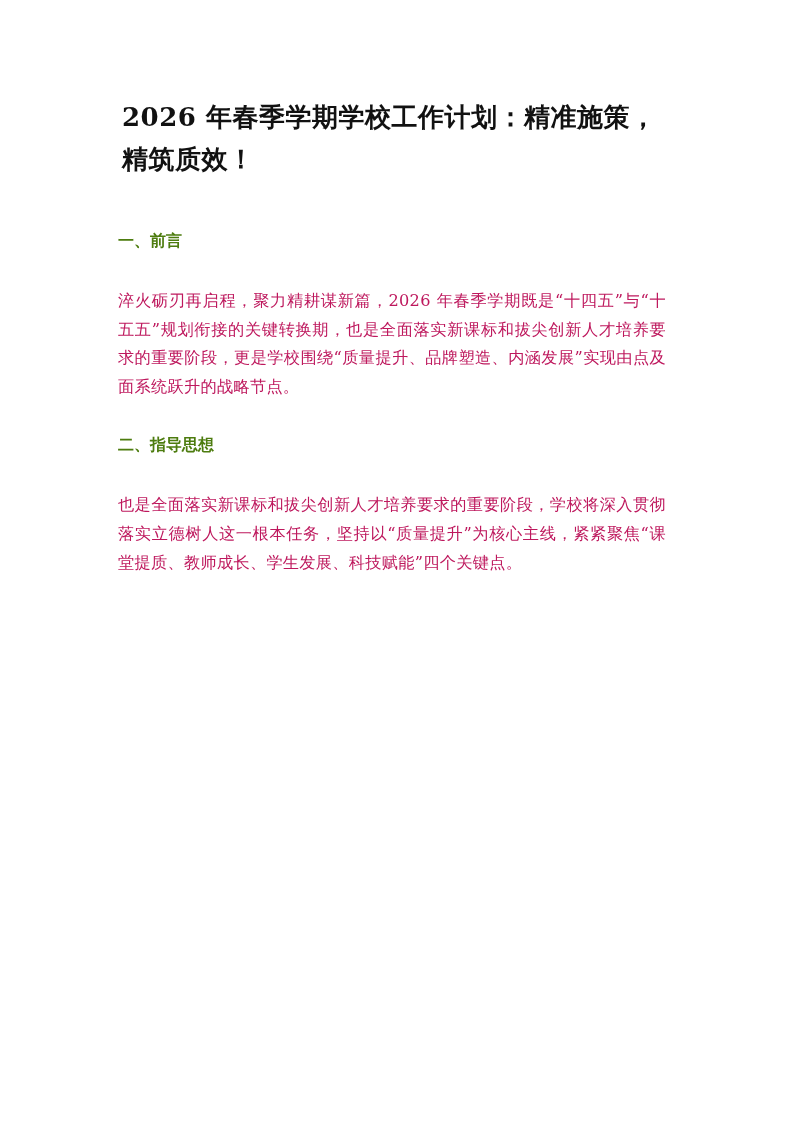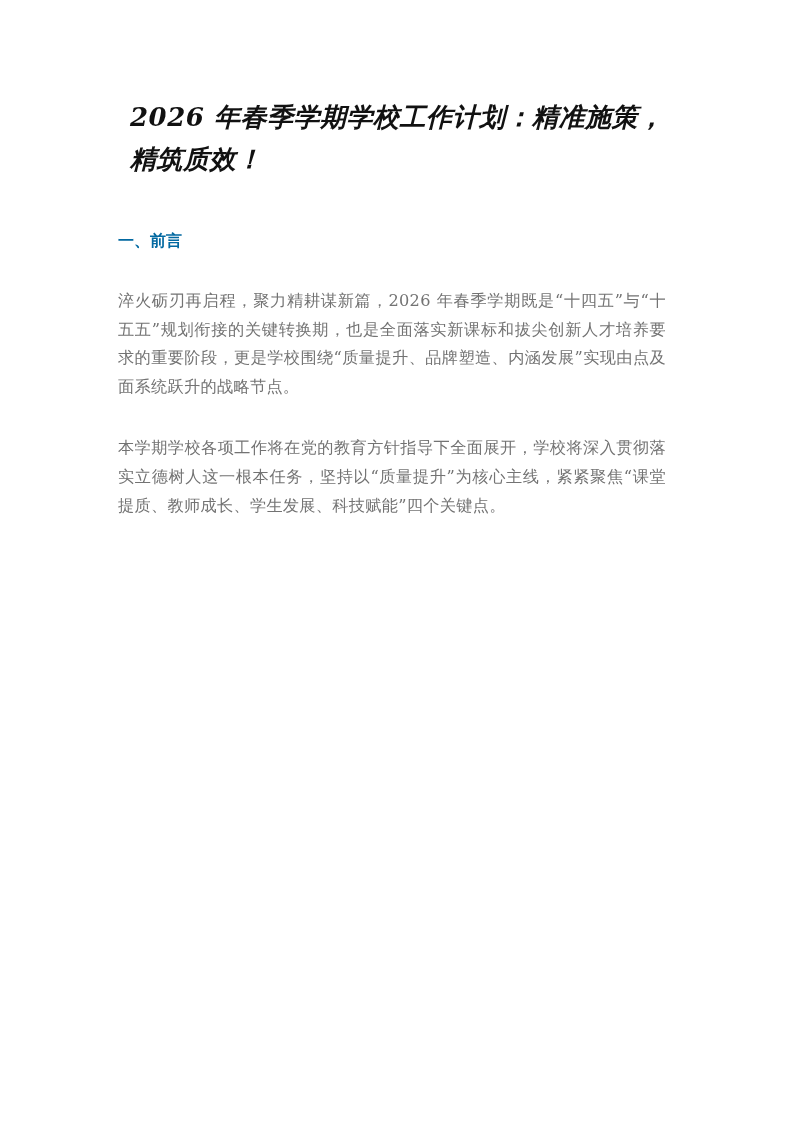--- a/index.html
+++ b/index.html
@@ -18,51 +18,51 @@
       position: absolute;
       left: 118px;
       top: 96px;
       width: 548px;
     }
     .doc-title {
       font-family: "DejaVu Serif", "Liberation Serif", serif;
       font-weight: bold;
       font-size: 26px;
       line-height: 42px;
-      margin: 0 0 50px 12px;
+      margin: 0 0 50px 4px;
       color: #111;
       letter-spacing: 0.5px;
-      font-style: italic;
     }
     .section-heading {
       font-family: "DejaVu Sans", "Liberation Sans", sans-serif;
       font-weight: bold;
       font-size: 16px;
       line-height: 22px;
       margin: 0 0 35px 0;
-      color: #0369a1;
+      color: #4d7c0f;
     }
     .para {
       font-family: "DejaVu Serif", "Liberation Serif", serif;
       font-size: 16.2px;
       line-height: 28.6px;
       margin: 0 0 33px 0;
       text-align: justify;
-      color: #737373;
+      color: #be185d;
       letter-spacing: 0.3px;
     }
     .section { margin: 0; }
   </style>
 </head>
 <body>
 
 <div class="page">
   <h1 class="doc-title">2026 年春季学期学校工作计划：精准施策，精筑质效！</h1>
 
   <div class="section">
     <h2 class="section-heading">一、前言</h2>
     <p class="para">淬火砺刃再启程，聚力精耕谋新篇，2026 年春季学期既是“十四五”与“十五五”规划衔接的关键转换期，也是全面落实新课标和拔尖创新人才培养要求的重要阶段，更是学校围绕“质量提升、品牌塑造、内涵发展”实现由点及面系统跃升的战略节点。</p>
   </div>
 
   <div class="section">
-    <p class="para">本学期学校各项工作将在党的教育方针指导下全面展开，学校将深入贯彻落实立德树人这一根本任务，坚持以“质量提升”为核心主线，紧紧聚焦“课堂提质、教师成长、学生发展、科技赋能”四个关键点。</p>
+    <h2 class="section-heading">二、指导思想</h2>
+    <p class="para">也是全面落实新课标和拔尖创新人才培养要求的重要阶段，学校将深入贯彻落实立德树人这一根本任务，坚持以“质量提升”为核心主线，紧紧聚焦“课堂提质、教师成长、学生发展、科技赋能”四个关键点。</p>
   </div>
 </div>
 
 </body></html>

